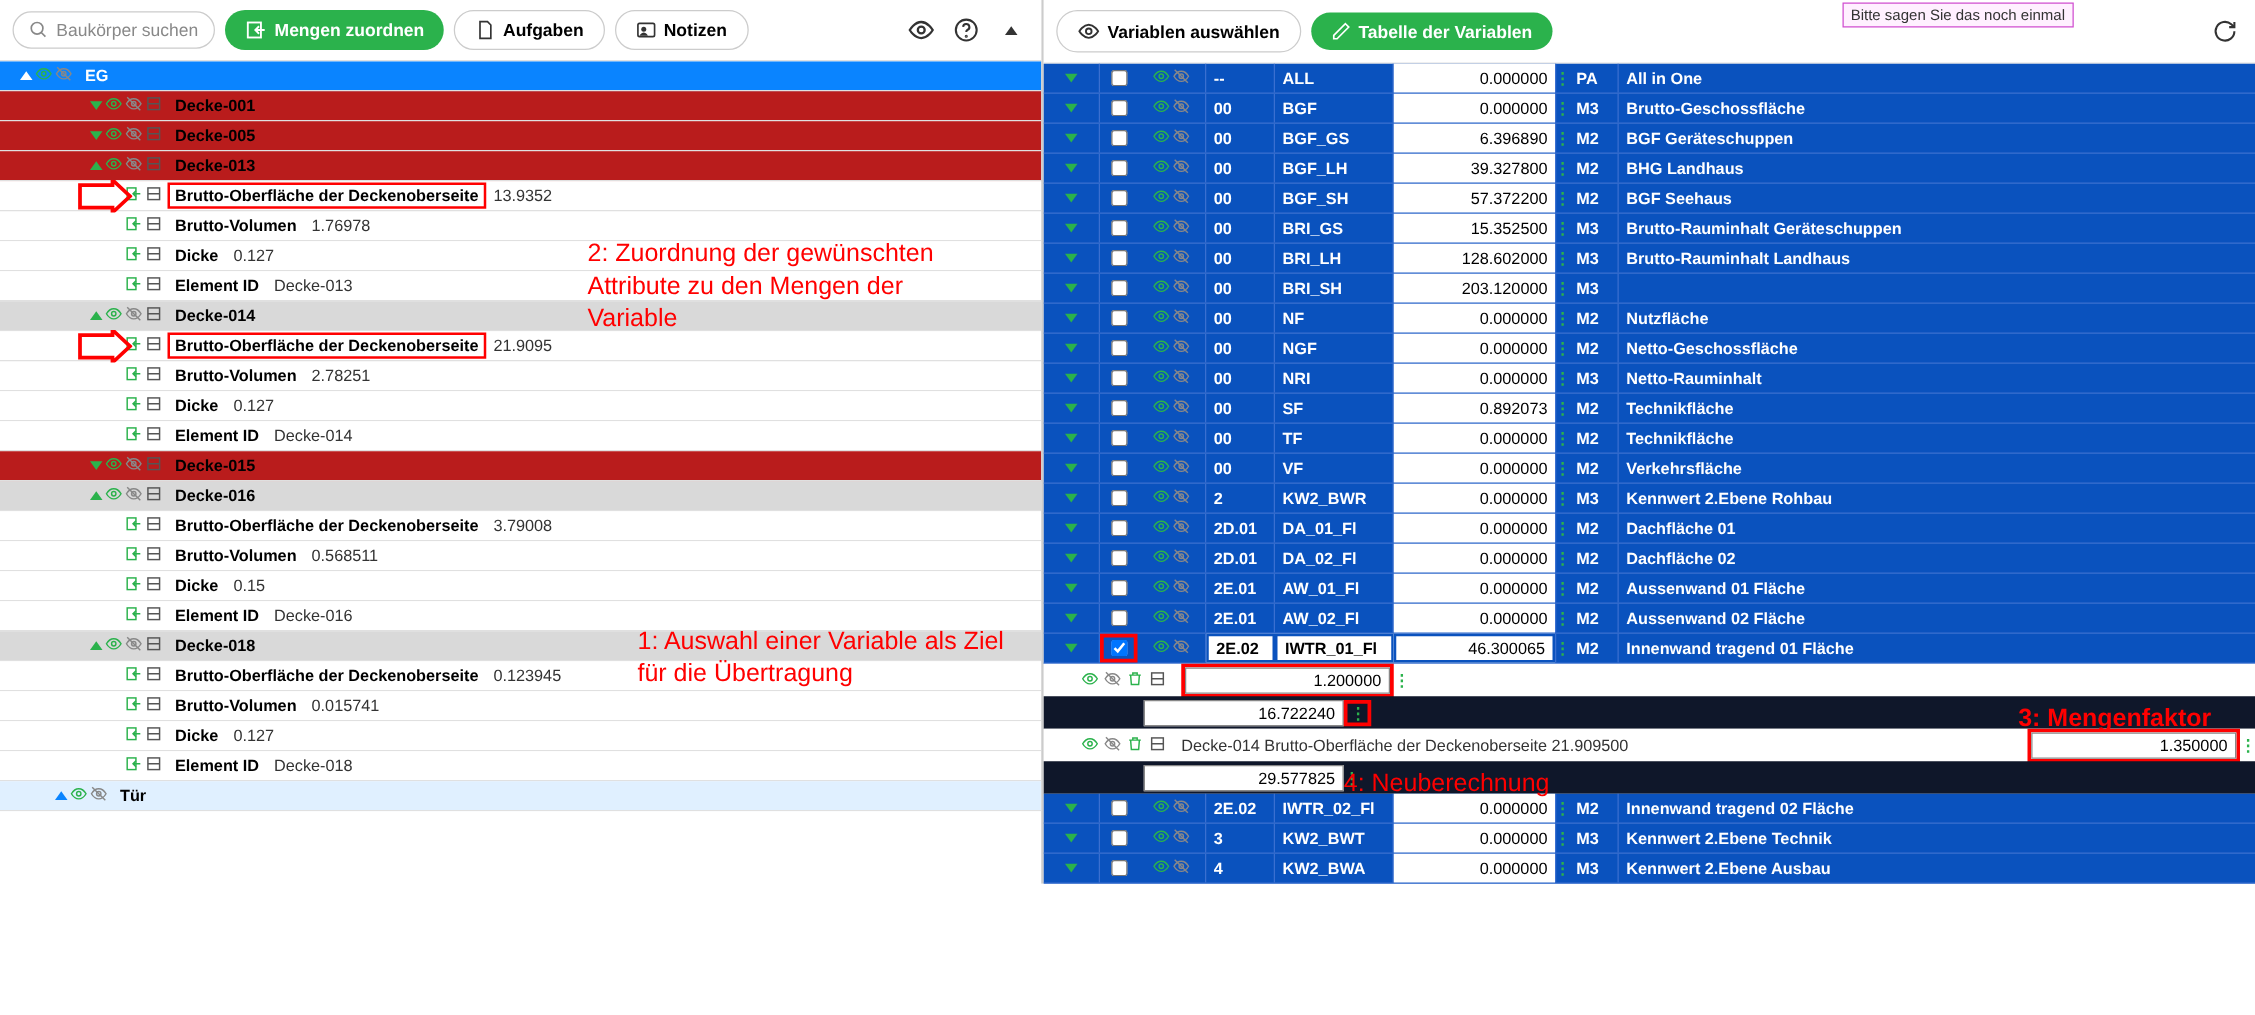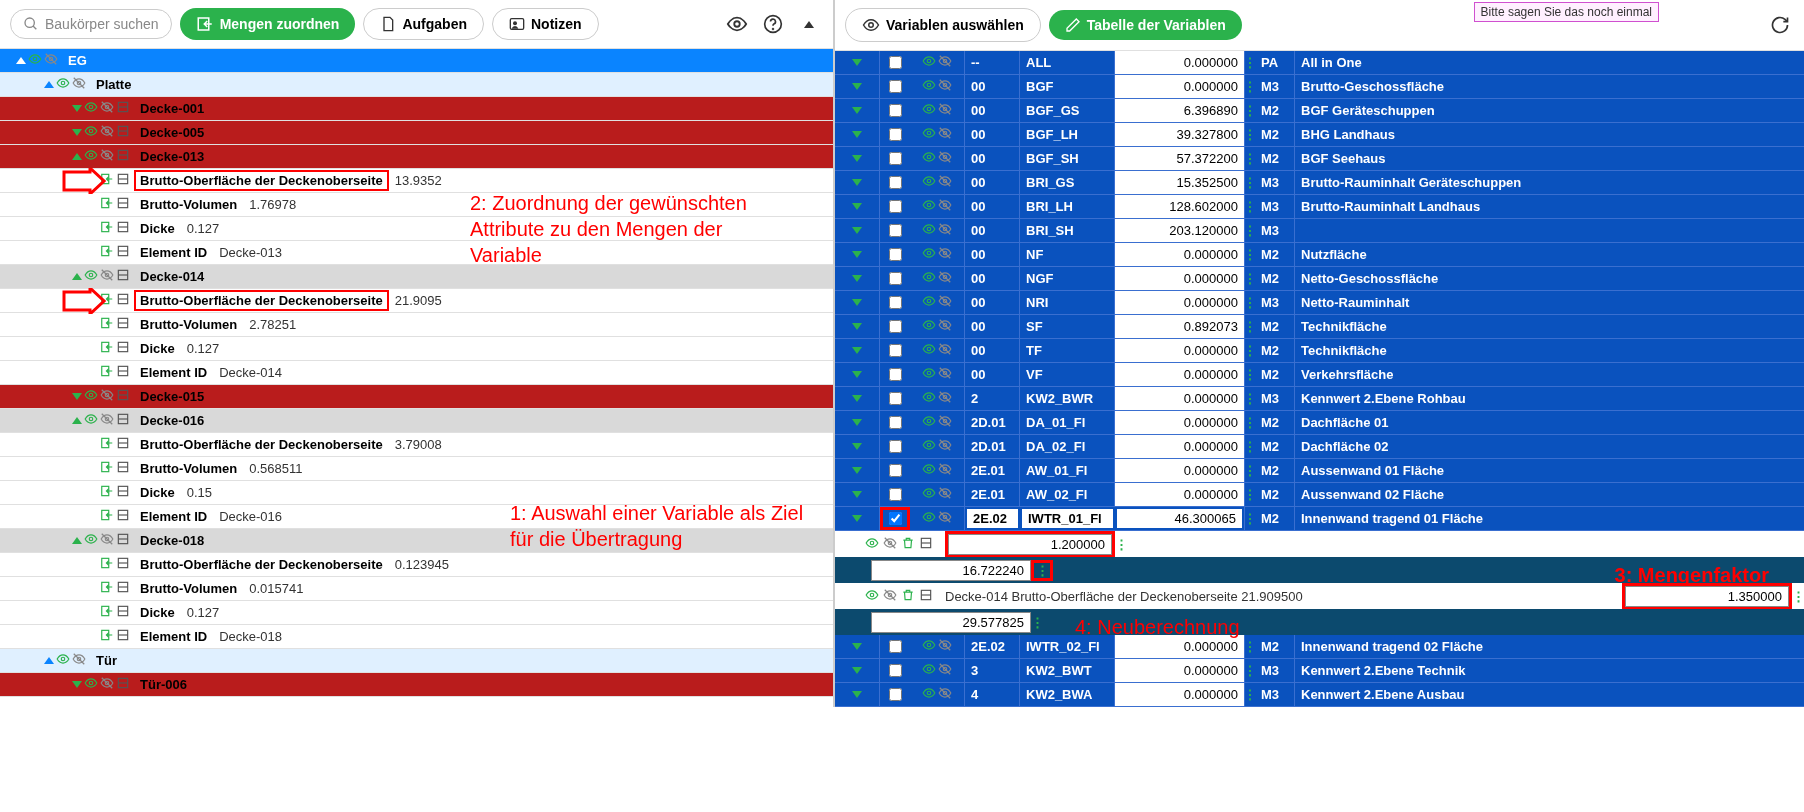--- a/index.html
+++ b/index.html
@@ -37,21 +37,21 @@
   .vrow .dots { width: 10px; display:flex;align-items:center;justify-content:center; color:#2bb24c; font-weight:bold; }
   .vrow .unit { width: 40px; padding: 0 6px; display:flex;align-items:center; border-right: 1px solid #3a6fd0; font-weight: 600; }
   .vrow .desc { flex: 1; padding: 0 6px; display:flex;align-items:center; font-weight: 600; }
   .vrow.selected .code, .vrow.selected .short { background: #fff; color: #000; border: 2px solid #0a52be; }
   .vrow.selected .num input { border: 2px solid #0a52be; }
   .subrow { display: flex; align-items: center; height: 26px; background: #fff; color: #333; font-size: 13px; padding-left: 30px; }
   .subrow .sicons { display:flex; gap:4px; align-items:center; width: 80px; }
   .subrow .stext { flex: 1; }
   .subrow .sfactor { width: 170px; }
   .subrow .sfactor input { width: 100%; text-align: right; padding: 2px 6px; border: 1px solid #888; font-size: 13px; }
-  .sumrow { display:flex; align-items:center; height:26px; background:#0c4a6e; padding-left: 36px; }
+  .sumrow { display:flex; align-items:center; height:26px; background:#0f172a; padding-left: 80px; }
   .sumrow input { width: 160px; text-align:right; border:1px solid #888; padding:2px 6px; font-size:13px; }
   .tooltip-note { position: absolute; top: 2px; right: 145px; border: 1px solid #d050d0; background: #fff0ff; padding: 2px 6px; font-size: 12px; color: #333; }
   svg { flex-shrink: 0; }
   .tri { width: 0; height: 0; border-style: solid; display: inline-block; }
   .tri.down { border-width: 7px 5px 0 5px; border-color: currentColor transparent transparent transparent; }
   .tri.up { border-width: 0 5px 7px 5px; border-color: transparent transparent currentColor transparent; }
   .eye { color: #2bb24c; }
   .eye-off { color: #888; }
   .dotsv { color: #2bb24c; font-weight: bold; letter-spacing: -1px; }
 </style>
@@ -117,36 +117,20 @@
               <circle cx="12" cy="12" r="3"></circle>
             </svg></span>
           <span class="eye-off"><svg width="14" height="14" viewBox="0 0 24 24" fill="none" stroke="currentColor" stroke-width="2">
               <path d="M2 12s4-7 10-7 10 7 10 7-4 7-10 7S2 12 2 12z"></path>
               <circle cx="12" cy="12" r="3"></circle>
               <line x1="3" y1="3" x2="21" y2="21"></line>
             </svg></span>
         </span>
     <span class="label" style="">EG</span>
       </div>
-      <div class="row lvl1">
-        <span class="indent" style="width:40px"></span>
-    <span class="icons">
-          <span class="tri up" style="color:#0a84ff"></span>
-          <span class="eye"><svg width="14" height="14" viewBox="0 0 24 24" fill="none" stroke="currentColor" stroke-width="2">
-              <path d="M2 12s4-7 10-7 10 7 10 7-4 7-10 7S2 12 2 12z"></path>
-              <circle cx="12" cy="12" r="3"></circle>
-            </svg></span>
-          <span class="eye-off"><svg width="14" height="14" viewBox="0 0 24 24" fill="none" stroke="currentColor" stroke-width="2">
-              <path d="M2 12s4-7 10-7 10 7 10 7-4 7-10 7S2 12 2 12z"></path>
-              <circle cx="12" cy="12" r="3"></circle>
-              <line x1="3" y1="3" x2="21" y2="21"></line>
-            </svg></span>
-        </span>
-    <span class="label" style="">Platte</span>
-      </div>
       <div class="row lvl2">
         <span class="indent" style="width:68px"></span>
     <span class="icons">
           <span class="tri down" style="color:#2bb24c"></span>
           <span class="eye"><svg width="14" height="14" viewBox="0 0 24 24" fill="none" stroke="currentColor" stroke-width="2">
               <path d="M2 12s4-7 10-7 10 7 10 7-4 7-10 7S2 12 2 12z"></path>
               <circle cx="12" cy="12" r="3"></circle>
             </svg></span>
           <span class="eye-off"><svg width="14" height="14" viewBox="0 0 24 24" fill="none" stroke="currentColor" stroke-width="2">
               <path d="M2 12s4-7 10-7 10 7 10 7-4 7-10 7S2 12 2 12z"></path>
@@ -534,40 +518,20 @@
               <path d="M2 12s4-7 10-7 10 7 10 7-4 7-10 7S2 12 2 12z"></path>
               <circle cx="12" cy="12" r="3"></circle>
             </svg></span>
           <span class="eye-off"><svg width="14" height="14" viewBox="0 0 24 24" fill="none" stroke="currentColor" stroke-width="2">
               <path d="M2 12s4-7 10-7 10 7 10 7-4 7-10 7S2 12 2 12z"></path>
               <circle cx="12" cy="12" r="3"></circle>
               <line x1="3" y1="3" x2="21" y2="21"></line>
             </svg></span>
         </span>
     <span class="label" style="">Tür</span>
-      </div>
-      <div class="row lvl2">
-        <span class="indent" style="width:68px"></span>
-    <span class="icons">
-          <span class="tri down" style="color:#2bb24c"></span>
-          <span class="eye"><svg width="14" height="14" viewBox="0 0 24 24" fill="none" stroke="currentColor" stroke-width="2">
-              <path d="M2 12s4-7 10-7 10 7 10 7-4 7-10 7S2 12 2 12z"></path>
-              <circle cx="12" cy="12" r="3"></circle>
-            </svg></span>
-          <span class="eye-off"><svg width="14" height="14" viewBox="0 0 24 24" fill="none" stroke="currentColor" stroke-width="2">
-              <path d="M2 12s4-7 10-7 10 7 10 7-4 7-10 7S2 12 2 12z"></path>
-              <circle cx="12" cy="12" r="3"></circle>
-              <line x1="3" y1="3" x2="21" y2="21"></line>
-            </svg></span>
-          <span style="color:#555"><svg width="14" height="14" viewBox="0 0 24 24" fill="none" stroke="currentColor" stroke-width="2">
-              <rect x="4" y="4" width="16" height="16"></rect>
-              <line x1="4" y1="12" x2="20" y2="12"></line>
-            </svg></span>
-        </span>
-    <span class="label" style="">Tür-006</span>
       </div>
     </div>
 
   <div class="annotation" style="top:190px; left:470px; width:320px">2: Zuordnung der gewünschten Attribute zu den Mengen der Variable</div>
 
   <div class="annotation" style="top:500px; left:510px; width:310px">1: Auswahl einer Variable als Ziel für die Übertragung</div>
 </div>
 
 <div class="panel right">
   <div class="toolbar">

